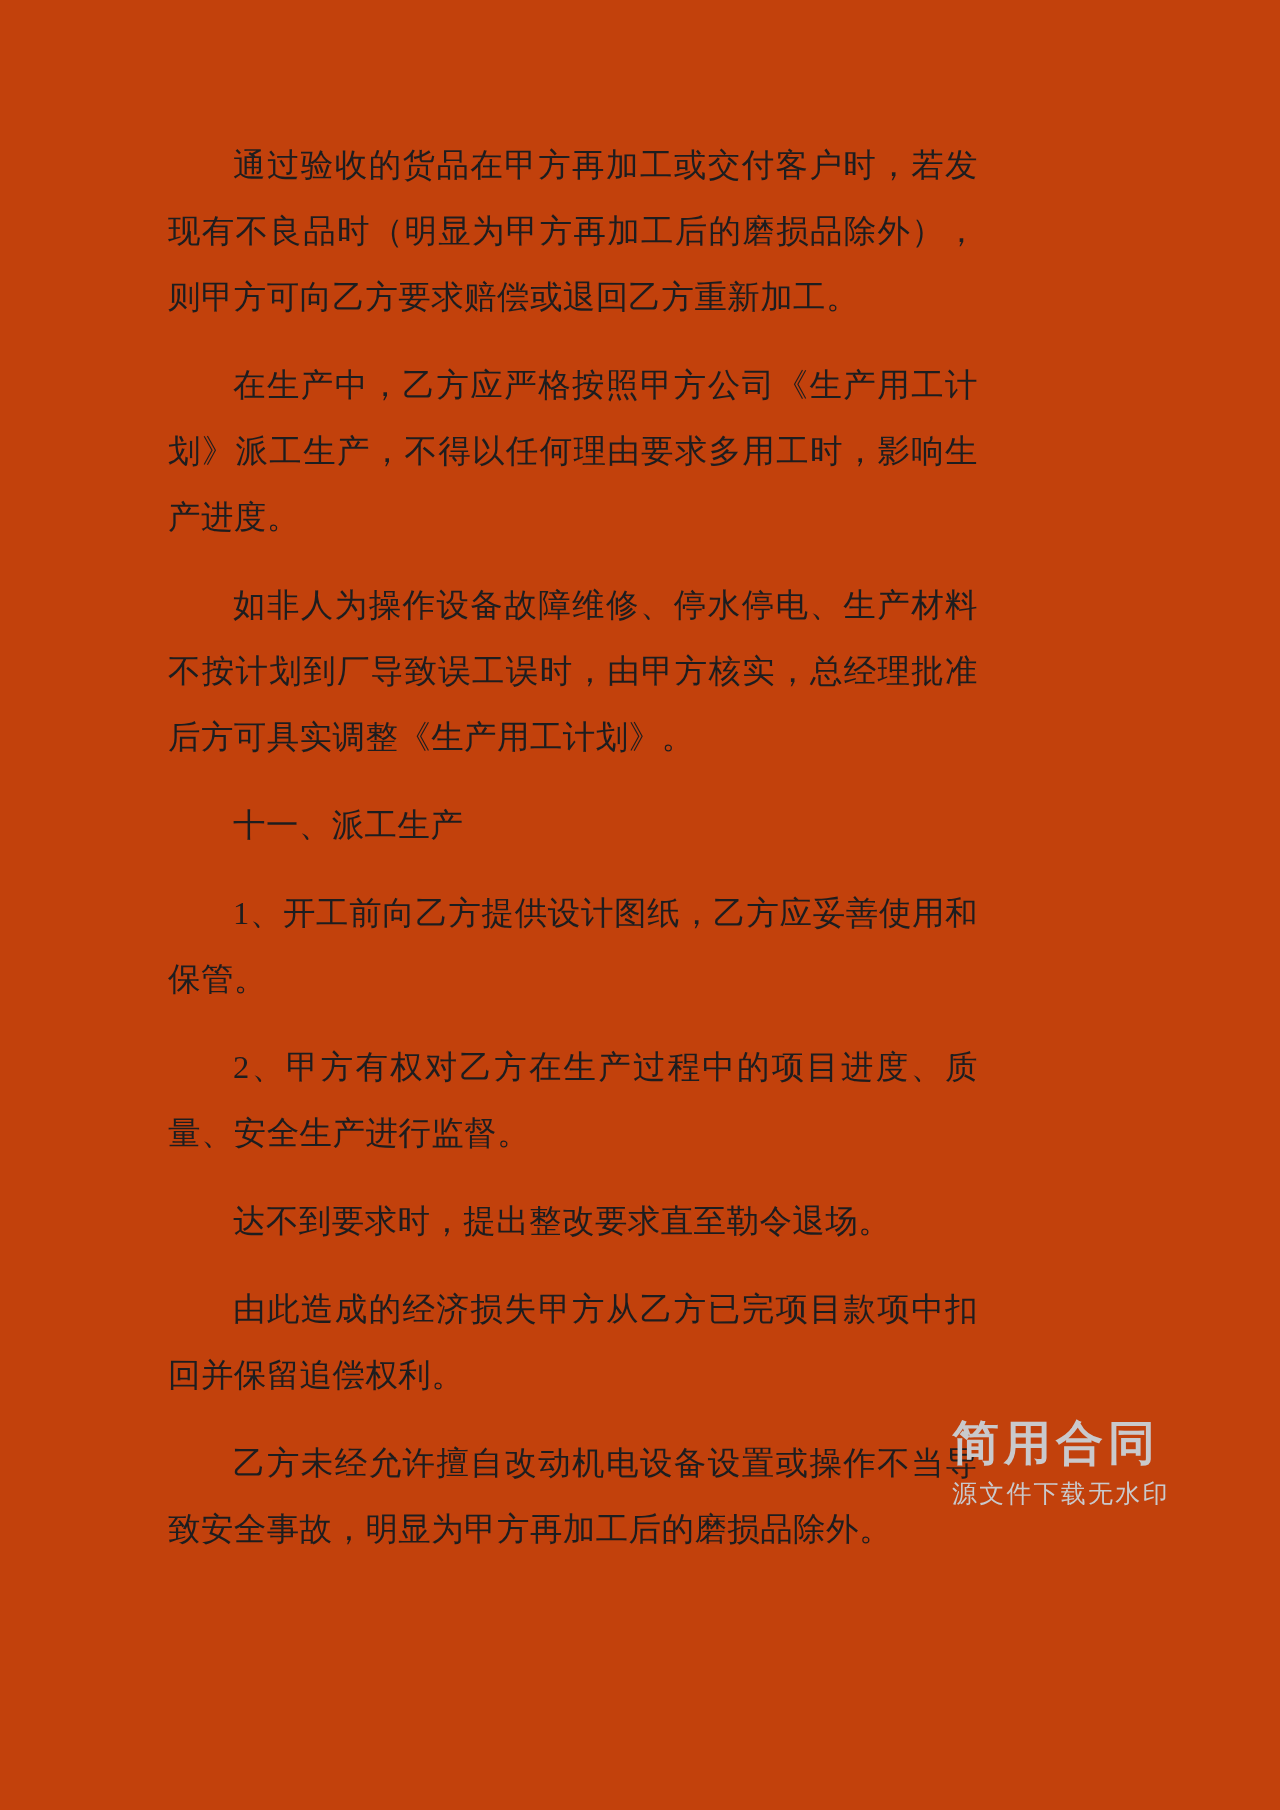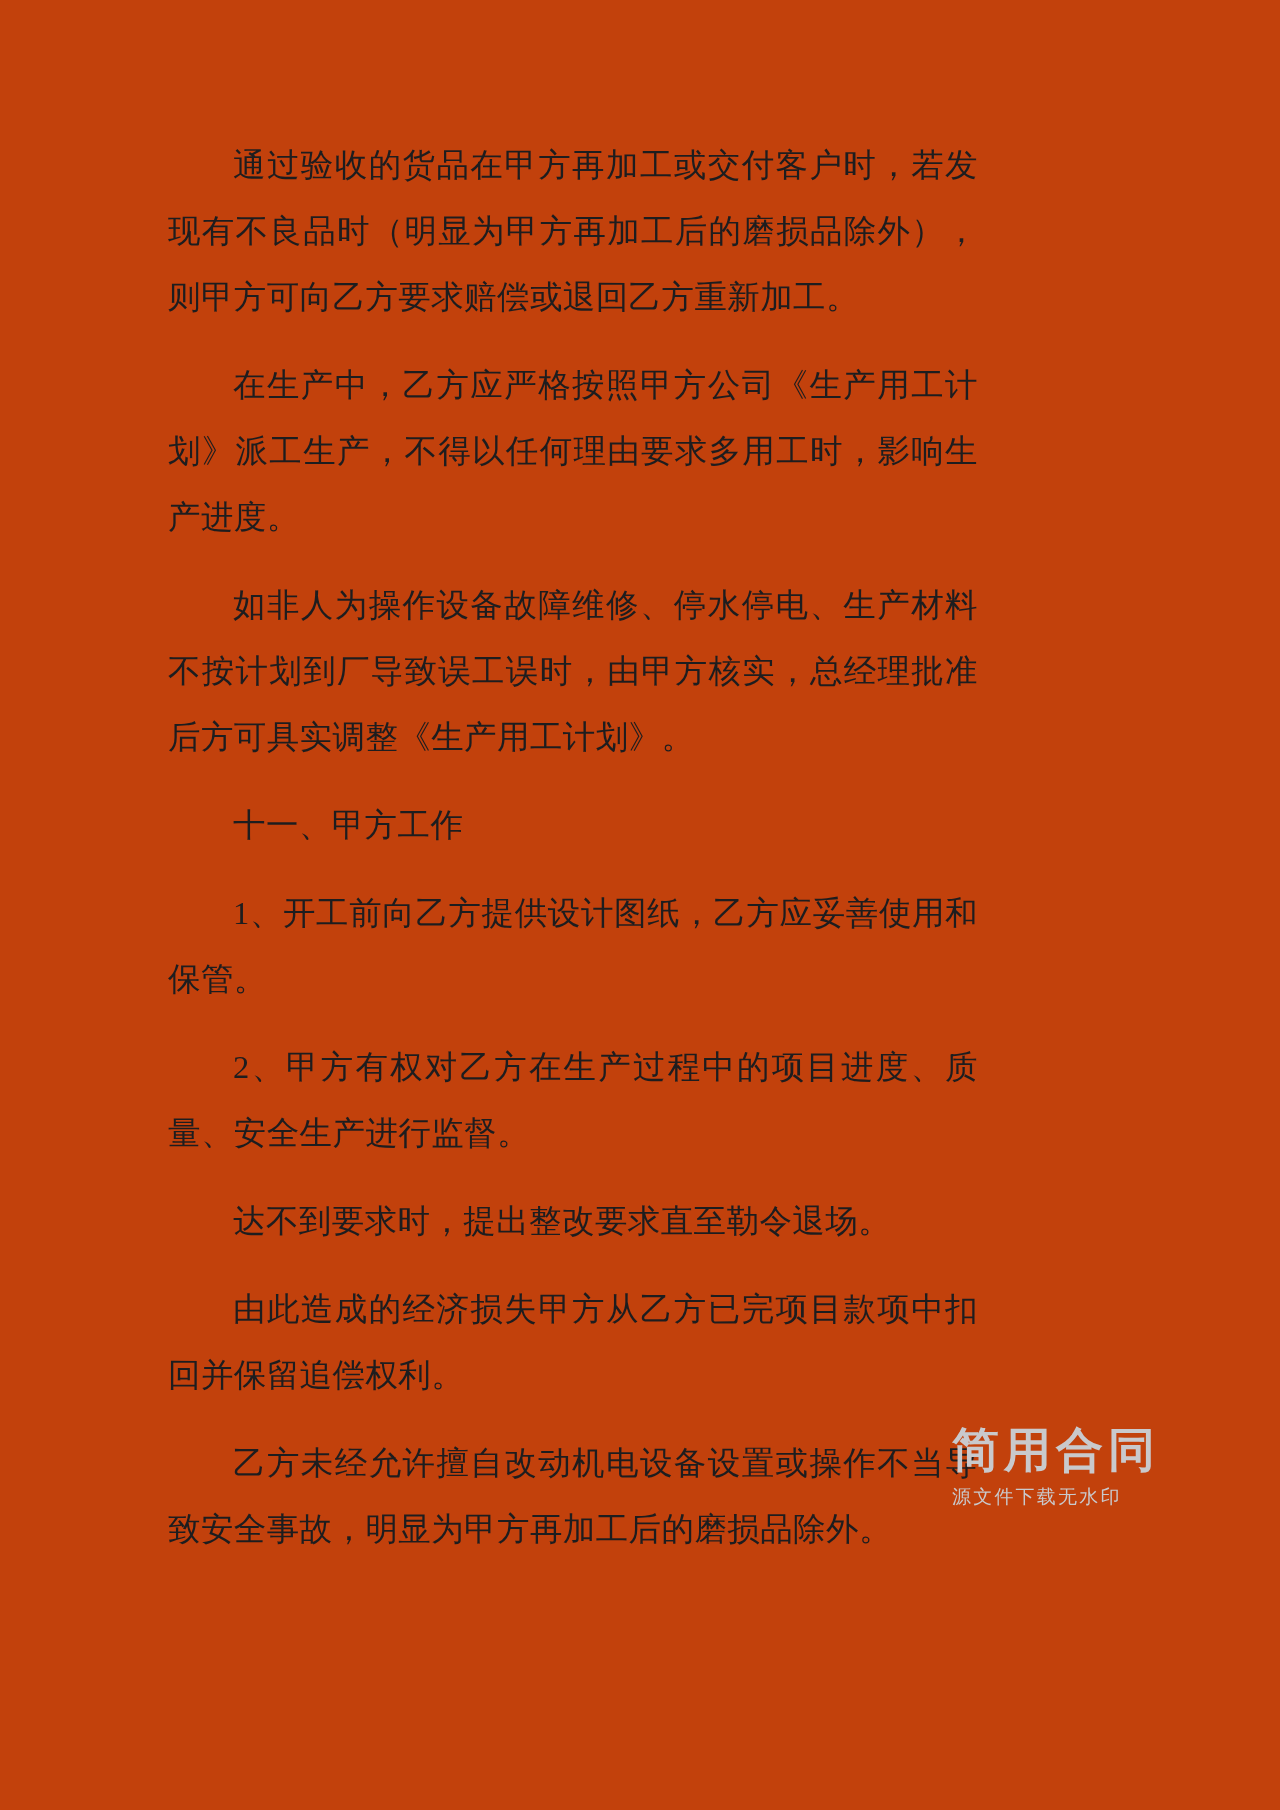--- a/index.html
+++ b/index.html
@@ -53,42 +53,42 @@
     font-size: 47px;
     font-weight: 700;
     letter-spacing: 5px;
     color: #c9c9cc;
     line-height: 1.12;
     white-space: nowrap;
   }
   .wm-sub {
     margin-top: 7px;
     font-family: "DejaVu Sans", "Liberation Sans", sans-serif;
-    font-size: 19px;
+    font-size: 25px;
     font-weight: 400;
     letter-spacing: 2.2px;
     color: #c9c9cc;
     white-space: nowrap;
   }
 </style>
 </head>
 <body>
 
 <div class="page">
 
   <div class="doc-body">
 
     <p class="para">通过验收的货品在甲方再加工或交付客户时，若发现有不良品时（明显为甲方再加工后的磨损品除外），则甲方可向乙方要求赔偿或退回乙方重新加工。</p>
 
 
     <p class="para">在生产中，乙方应严格按照甲方公司《生产用工计划》派工生产，不得以任何理由要求多用工时，影响生产进度。</p>
 
     <p class="para">如非人为操作设备故障维修、停水停电、生产材料不按计划到厂导致误工误时，由甲方核实，总经理批准后方可具实调整《生产用工计划》。</p>
 
-    <p class="para heading">十一、甲方工作</p>
+    <p class="para heading">十一、派工生产</p>
 
     <p class="para">1、开工前向乙方提供设计图纸，乙方应妥善使用和保管。</p>
 
     <p class="para">2、甲方有权对乙方在生产过程中的项目进度、质量、安全生产进行监督。</p>
 
     <p class="para">达不到要求时，提出整改要求直至勒令退场。</p>
 
     <p class="para">由此造成的经济损失甲方从乙方已完项目款项中扣回并保留追偿权利。</p>
 
 

